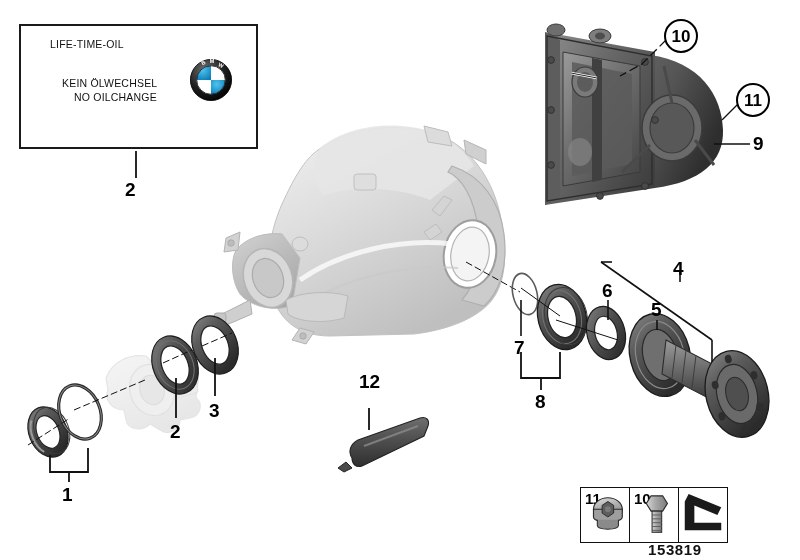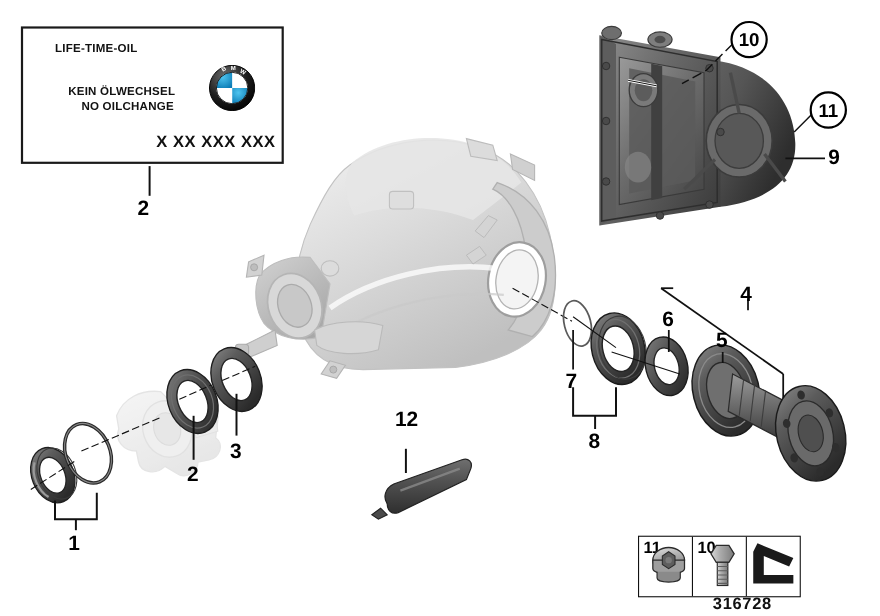--- a/index.html
+++ b/index.html
@@ -30,21 +30,21 @@
     top: 24px;
     width: 239px;
     height: 125px;
     border: 2px solid #1a1a1a;
     background: #ffffff;
     box-sizing: border-box;
   }
   .lbl-line {
     position: absolute;
     color: #111111;
-    font-weight: bold;
+    font-weight: normal;
     letter-spacing: 0.2px;
     white-space: nowrap;
     padding-left: 16px;
   }
   #lbl-title   { left: 13px; top: 12px;  font-size: 10.5px; }
   #lbl-de      { left: 25px; top: 51px;  font-size: 10.5px; }
   #lbl-en      { left: 13px; top: 65px;  font-size: 10.5px; margin-left: 24px; }
   #lbl-code    { left: 105px; top: 95px; font-size: 15px; letter-spacing: 0.5px; }
 
   
@@ -443,21 +443,20 @@
 
     <g>
       <path d="M136 151 L 136 178" stroke="#111111" stroke-width="1.8" fill="none"></path>
     </g>
   </svg>
 
   <div id="oil-label">
     <div class="lbl-line" id="lbl-title">LIFE-TIME-OIL</div>
     <div class="lbl-line" id="lbl-de">KEIN ÖLWECHSEL</div>
     <div class="lbl-line" id="lbl-en">NO OILCHANGE</div>
-    <div class="lbl-line" id="lbl-code">X XX XXX XXX</div>
 
     <svg id="bmw-logo" viewBox="0 0 100 100">
       <circle cx="50" cy="50" r="49" fill="url(#gBmwRim)"></circle>
       <circle cx="50" cy="50" r="34" fill="#ffffff"></circle>
       <path d="M50 16 A34 34 0 0 1 84 50 L50 50 Z" fill="#ffffff"></path>
       <path d="M50 16 A34 34 0 0 0 16 50 L50 50 Z" fill="url(#gBmwBlue)"></path>
       <path d="M50 84 A34 34 0 0 0 84 50 L50 50 Z" fill="url(#gBmwBlue)"></path>
       <path d="M50 84 A34 34 0 0 1 16 50 L50 50 Z" fill="#ffffff"></path>
       <circle cx="50" cy="50" r="34" fill="none" stroke="#1a1a1a" stroke-width="2"></circle>
       <circle cx="50" cy="50" r="49" fill="none" stroke="#000000" stroke-width="2"></circle>
@@ -504,15 +503,15 @@
     </div>
 
     <div class="legend-cell">
       <div class="legend-num"></div>
       <svg class="legend-art" viewBox="0 0 50 56">
         <path d="M6 30 L 6 44 L 44 44 L 44 36 L 16 36 L 16 18 L 40 28 L 44 20 L 10 6 L 6 14 Z" fill="#1a1a1a"></path>
       </svg>
     </div>
   </div>
 
-  <div id="diagram-number">316728</div>
+  <div id="diagram-number">153819</div>
 
 </div>
 
 </body></html>

